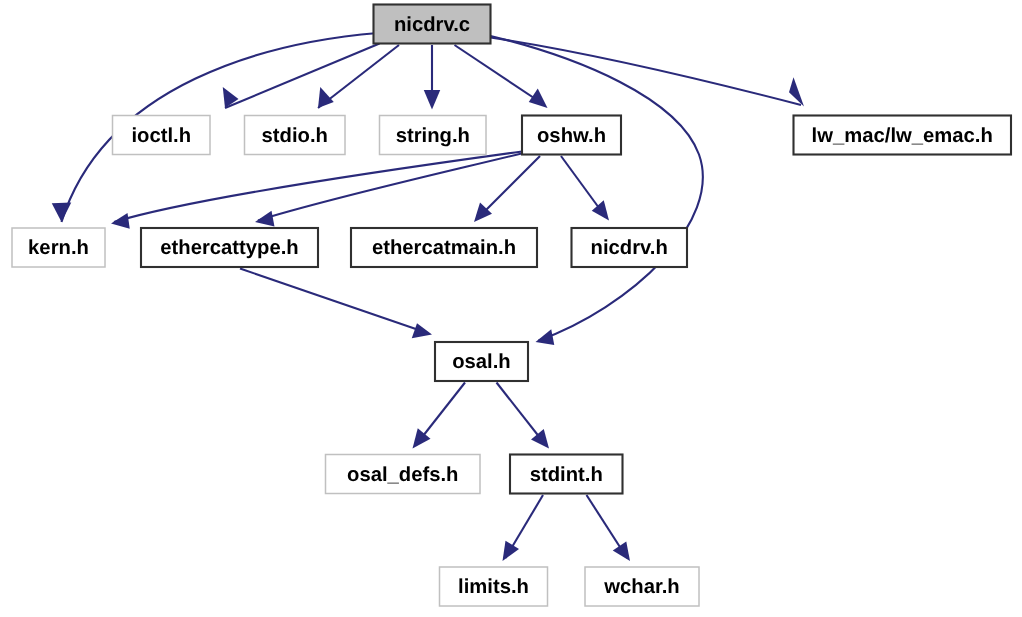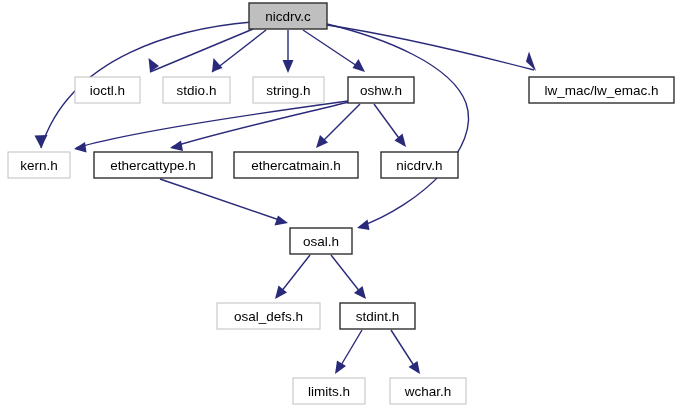--- a/index.html
+++ b/index.html
@@ -7,20 +7,21 @@
     padding: 0;
     background: #ffffff;
   }
   #canvas-wrap {
     position: relative;
     width: 681px;
     height: 411px;
     background: #ffffff;
     overflow: hidden;
     font-family: "Liberation Sans", sans-serif;
+    font-weight: bold;
   }
   svg#graph {
     display: block;
     width: 681px;
     height: 411px;
   }
   .node-box {
     fill: #ffffff;
     stroke: #c0c0c0;
     stroke-width: 1;

